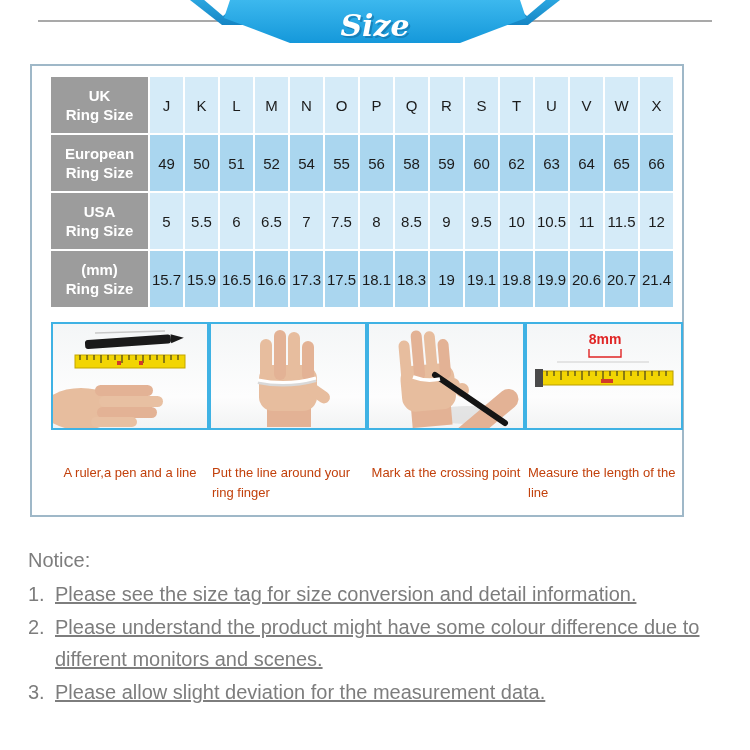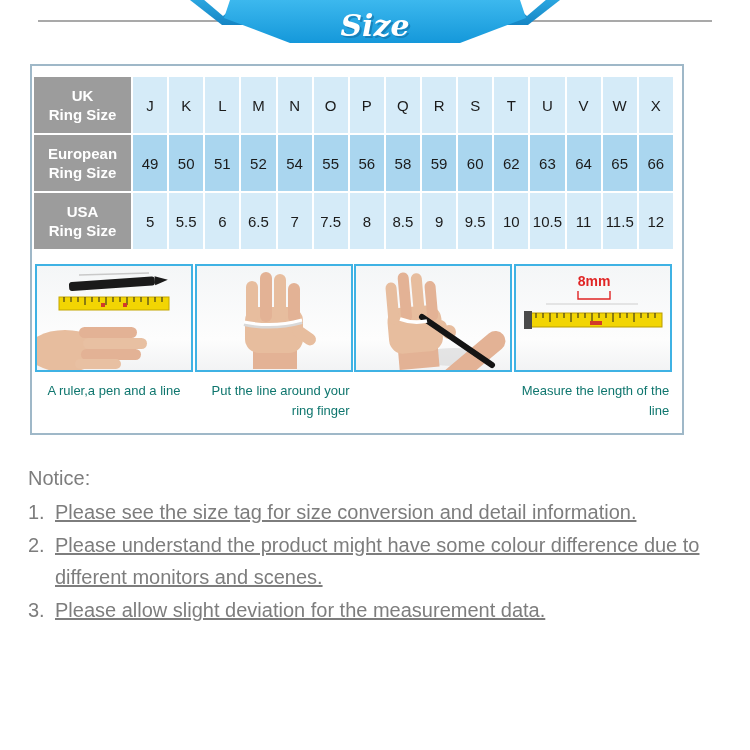--- a/index.html
+++ b/index.html
@@ -7,49 +7,49 @@
 
   
   .ribbon-wrap{width:696px;height:55px;position:relative;}
   .ribbon-wrap svg{display:block;}
   .ribbon-title-text{font-family:"DejaVu Serif",serif;font-style:italic;font-weight:bold;font-size:30px;}
 
   
   .panel{
     box-sizing:border-box;width:654px;margin:9px 0 0 30px;
     border:2px solid var(--panel-border,#9fb8c8);
-    background:#fff;padding:9px 7px 13px 0;
+    background:#fff;padding:9px 7px 13px 17px;
   }
 
   
   table.size-table{width:100%;border-collapse:separate;border-spacing:2px;table-layout:fixed;}
   table.size-table th.rowlabel{
     width:95px;height:54px;background:var(--header-gray,#9c9c9c);
     color:#fff;font-weight:bold;font-size:15px;line-height:1.3;
     white-space:pre-line;text-align:center;vertical-align:middle;
   }
   table.size-table td{
     height:54px;text-align:center;vertical-align:middle;
     font-size:15px;color:#1b1b1b;
   }
   table.size-table td.light{background:var(--row-light,#d5ebf8);}
   table.size-table td.dark{background:var(--row-dark,#aad6ef);}
 
   
   .steps{display:flex;justify-content:space-between;margin:13px 2px 0 2px;}
-  .step{display:flex;flex-direction:column;align-items:center;width:160px;}
+  .step{display:flex;flex-direction:column;align-items:center;width:160px;gap:24px;}
   .photo{
     box-sizing:border-box;width:158px;height:108px;
     border:2px solid var(--photo-border,#3fb2e4);
     background:linear-gradient(180deg,#f4f6f7 0%,#fdfdfd 70%,#f2f3f4 100%);
     overflow:hidden;
   }
   .photo svg{display:block;}
   .step-caption{
-    margin-top:9px;font-size:13px;color:#0f766e;text-align:right;
+    margin-top:9px;font-size:13px;color:#c2410c;text-align:left;
     line-height:1.5;max-width:152px;
   }
 
   
   .notice{margin:27px 20px 12px 28px;color:var(--notice-gray,#7d7d7d);font-size:20px;line-height:1.62;}
   .notice-heading{margin-bottom:2px;}
   .n-item{display:flex;}
   .n-num{flex:0 0 27px;}
   .n-text{flex:1;text-decoration:underline;}
 </style>
@@ -138,20 +138,39 @@
           <td class="light">7.5</td>
           <td class="light">8</td>
           <td class="light">8.5</td>
           <td class="light">9</td>
           <td class="light">9.5</td>
           <td class="light">10</td>
           <td class="light">10.5</td>
           <td class="light">11</td>
           <td class="light">11.5</td>
           <td class="light">12</td>
+        </tr>
+        <tr>
+          <th class="rowlabel">(mm)
+Ring Size</th>
+          <td class="dark">15.7</td>
+          <td class="dark">15.9</td>
+          <td class="dark">16.5</td>
+          <td class="dark">16.6</td>
+          <td class="dark">17.3</td>
+          <td class="dark">17.5</td>
+          <td class="dark">18.1</td>
+          <td class="dark">18.3</td>
+          <td class="dark">19</td>
+          <td class="dark">19.1</td>
+          <td class="dark">19.8</td>
+          <td class="dark">19.9</td>
+          <td class="dark">20.6</td>
+          <td class="dark">20.7</td>
+          <td class="dark">21.4</td>
         </tr>
       </tbody>
   </table>
 
   <div class="steps">
 
     <div class="step">
       <div class="photo">
         <svg width="154" height="104" viewBox="0 0 154 102">
           <line x1="42" y1="8" x2="112" y2="6" stroke="#c9c9c9" stroke-width="1.5"></line>
@@ -204,20 +223,21 @@
           </g>
           <g transform="rotate(-40 118 92)">
             <rect x="74" y="82" width="82" height="20" rx="10" fill="#e3b295"></rect>
           </g>
           <circle cx="84" cy="60" r="7" fill="#e7bd9e"></circle>
           <circle cx="93" cy="65" r="7" fill="#e7bd9e"></circle>
           <line x1="136" y1="98" x2="66" y2="50" stroke="#141414" stroke-width="6" stroke-linecap="round"></line>
           <path d="M44 52 q13 5 27 2" stroke="#ffffff" stroke-width="3.5" fill="none"></path>
         </svg>
       </div>
+      <div class="step-caption">Mark at the crossing point</div>
     </div>
 
     <div class="step">
       <div class="photo">
         <svg width="154" height="104" viewBox="0 0 154 102">
           <text x="78" y="19" text-anchor="middle" font-size="14" font-weight="bold" fill="#e02525">8mm</text>
           <path d="M62 24 v8 h32 v-8" stroke="#e02525" stroke-width="1.4" fill="none"></path>
           <line x1="30" y1="37" x2="122" y2="37" stroke="#dcdcdc" stroke-width="1.5"></line>
           <rect x="10" y="46" width="136" height="14" fill="#f2d503" stroke="#b99c00" stroke-width="1"></rect>
           <rect x="8" y="44" width="8" height="18" fill="#4a4a4a"></rect>

